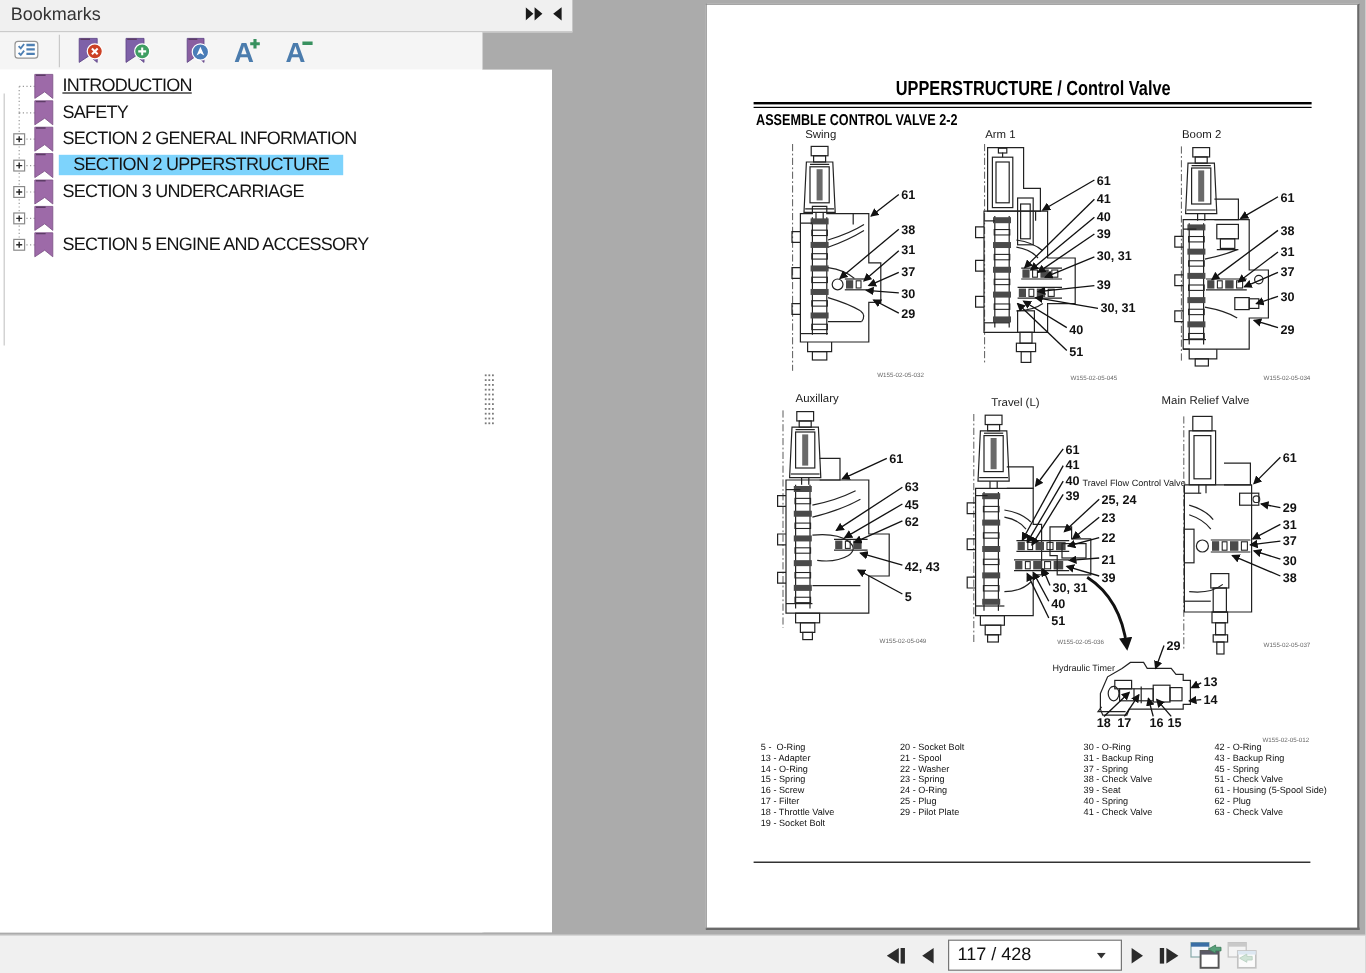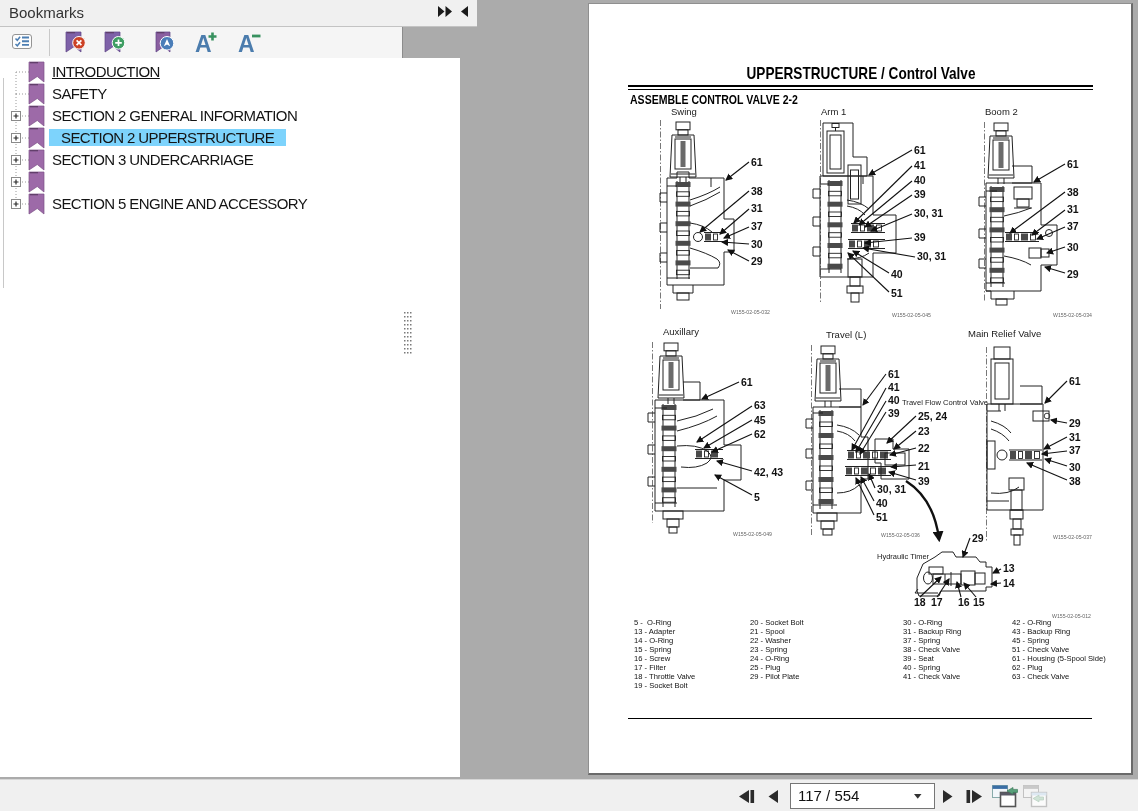--- a/index.html
+++ b/index.html
@@ -119,21 +119,21 @@
           <g>
             <rect x="1023.5" y="784.5" width="15" height="12" fill="#f4f4f4" stroke="#c2c2c2"></rect>
             <rect x="1023.5" y="784.5" width="15" height="3.4" fill="#c9c9c9" stroke="none"></rect>
             <rect x="1031.5" y="791.5" width="15" height="14" fill="#fbfbfb" stroke="#c2c2c2" stroke-width="1.4"></rect>
             <rect x="1031.5" y="791.5" width="15" height="3" fill="#dde8f2" stroke="none"></rect>
             <path d="M1033,797.5 l6,-3.4 v1.9 h4.5 v3 h-4.5 v1.9 z" fill="#cfe3d6" stroke="#b8cfc0" stroke-width="0.7"></path>
           </g>
         </g>
       </svg>
       <div id="combo">
-        <span class="n">117 / 554</span>
+        <span class="n">117 / 428</span>
         <svg width="9" height="6" style="position:absolute;right:11px;top:10px">
           <path d="M0,0 h7.5 l-3.75,4.8 z" fill="#333"></path>
         </svg>
       </div>
     </div>
     <svg style="position:absolute;left:403px;top:310px" width="10" height="45">
       <g fill="#7a7a7a">
         <rect x="1" y="2" width="1.5" height="1.5"></rect>
         <rect x="4" y="2" width="1.5" height="1.5"></rect>
         <rect x="7" y="2" width="1.5" height="1.5"></rect>

